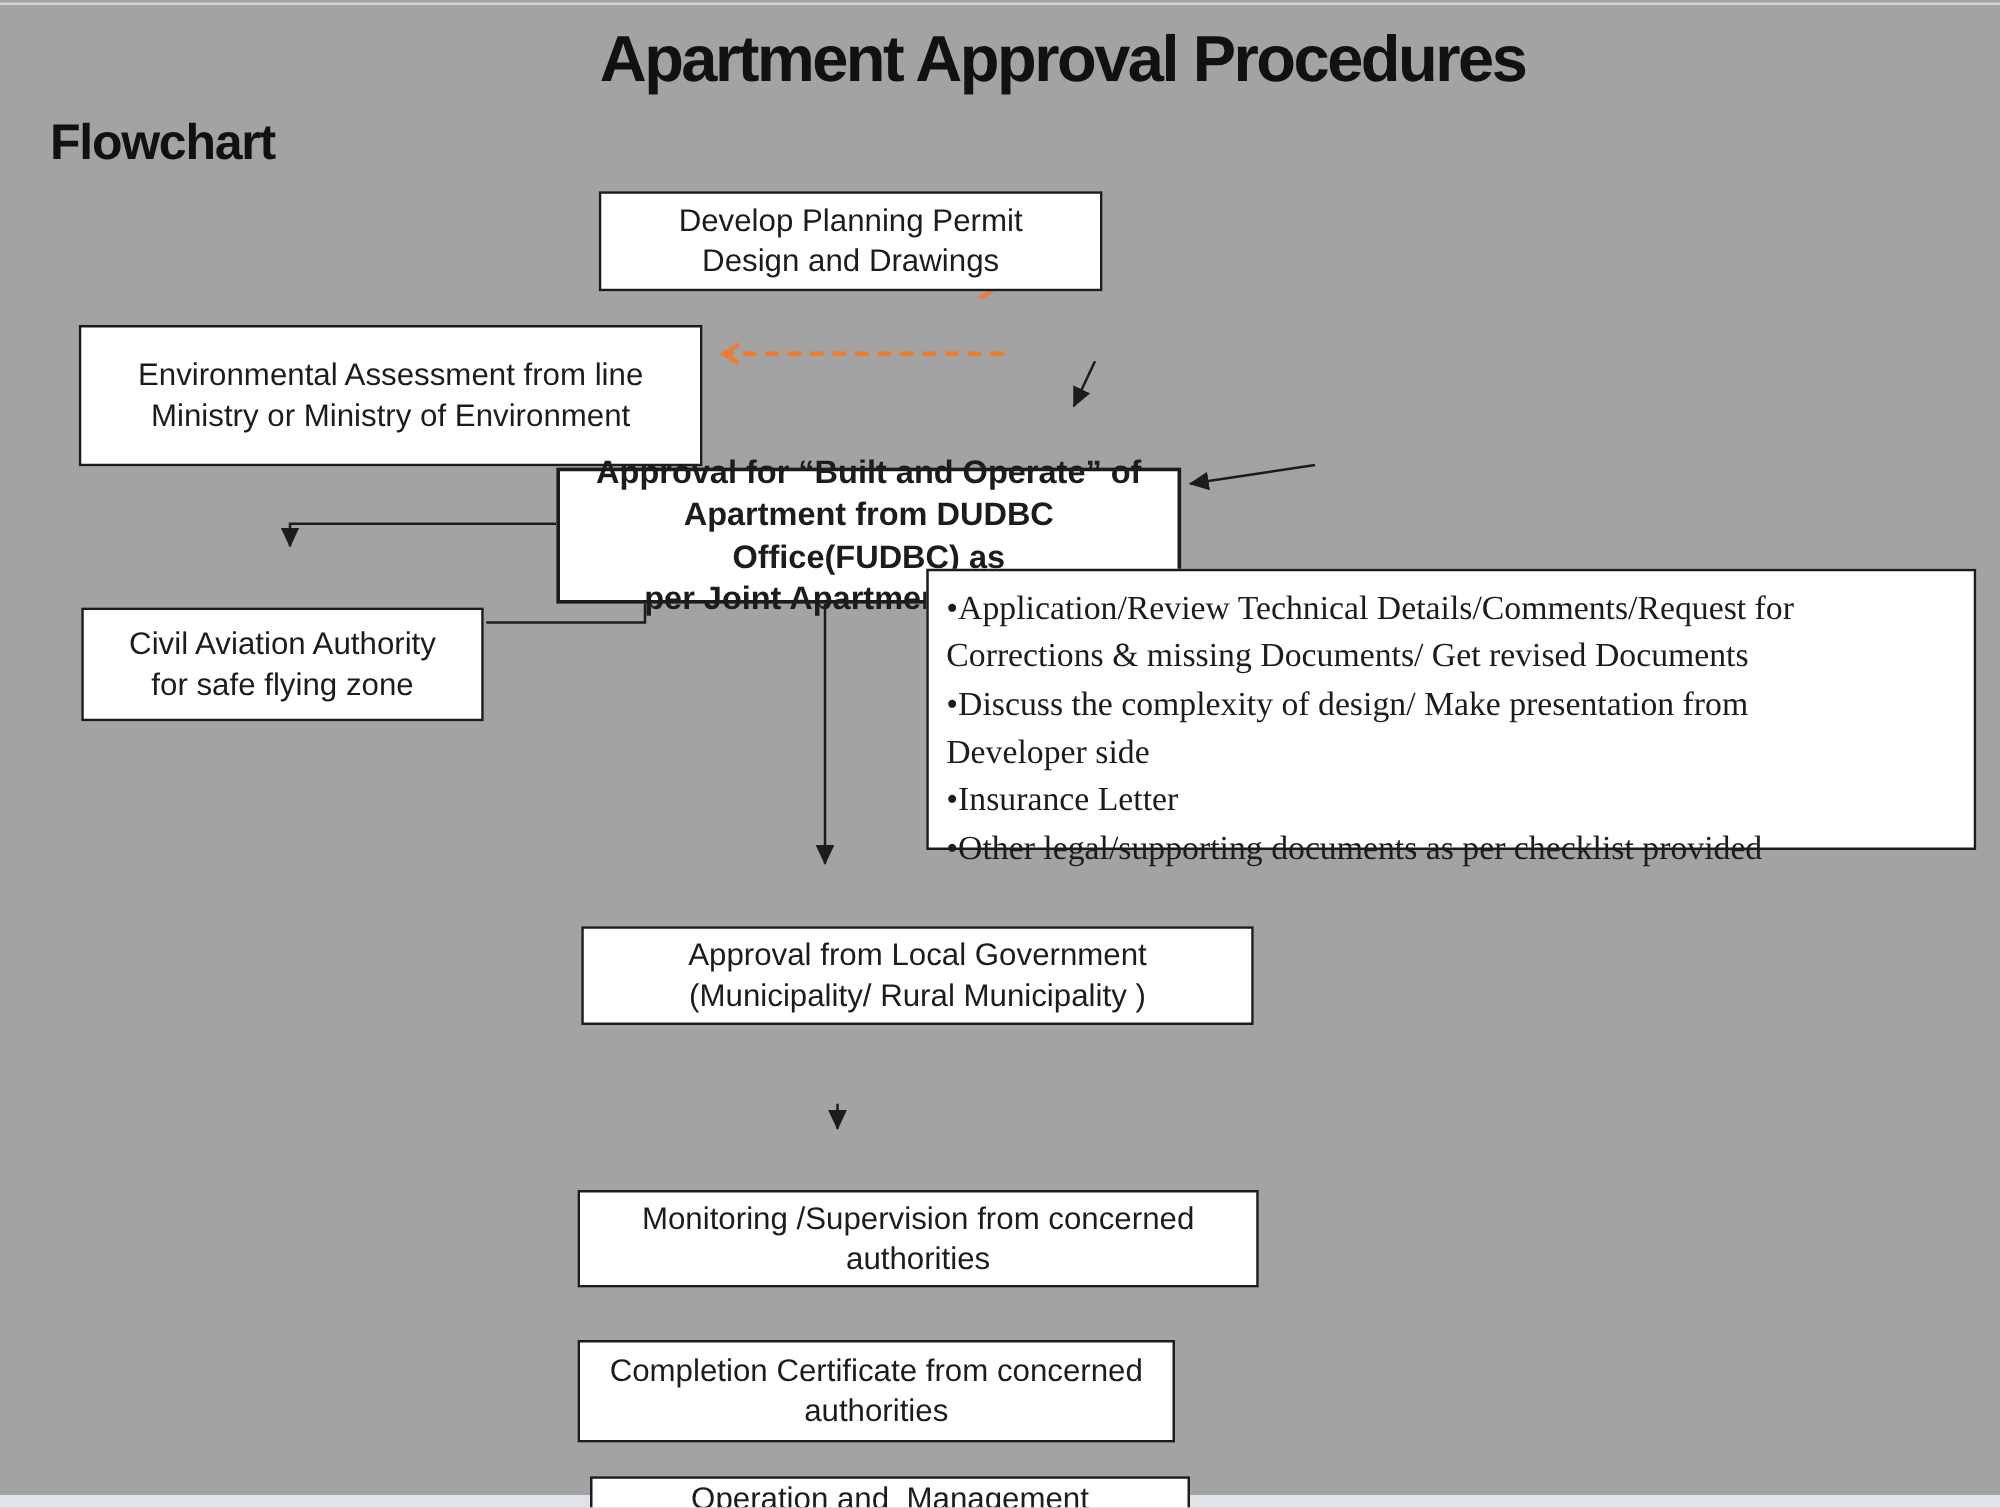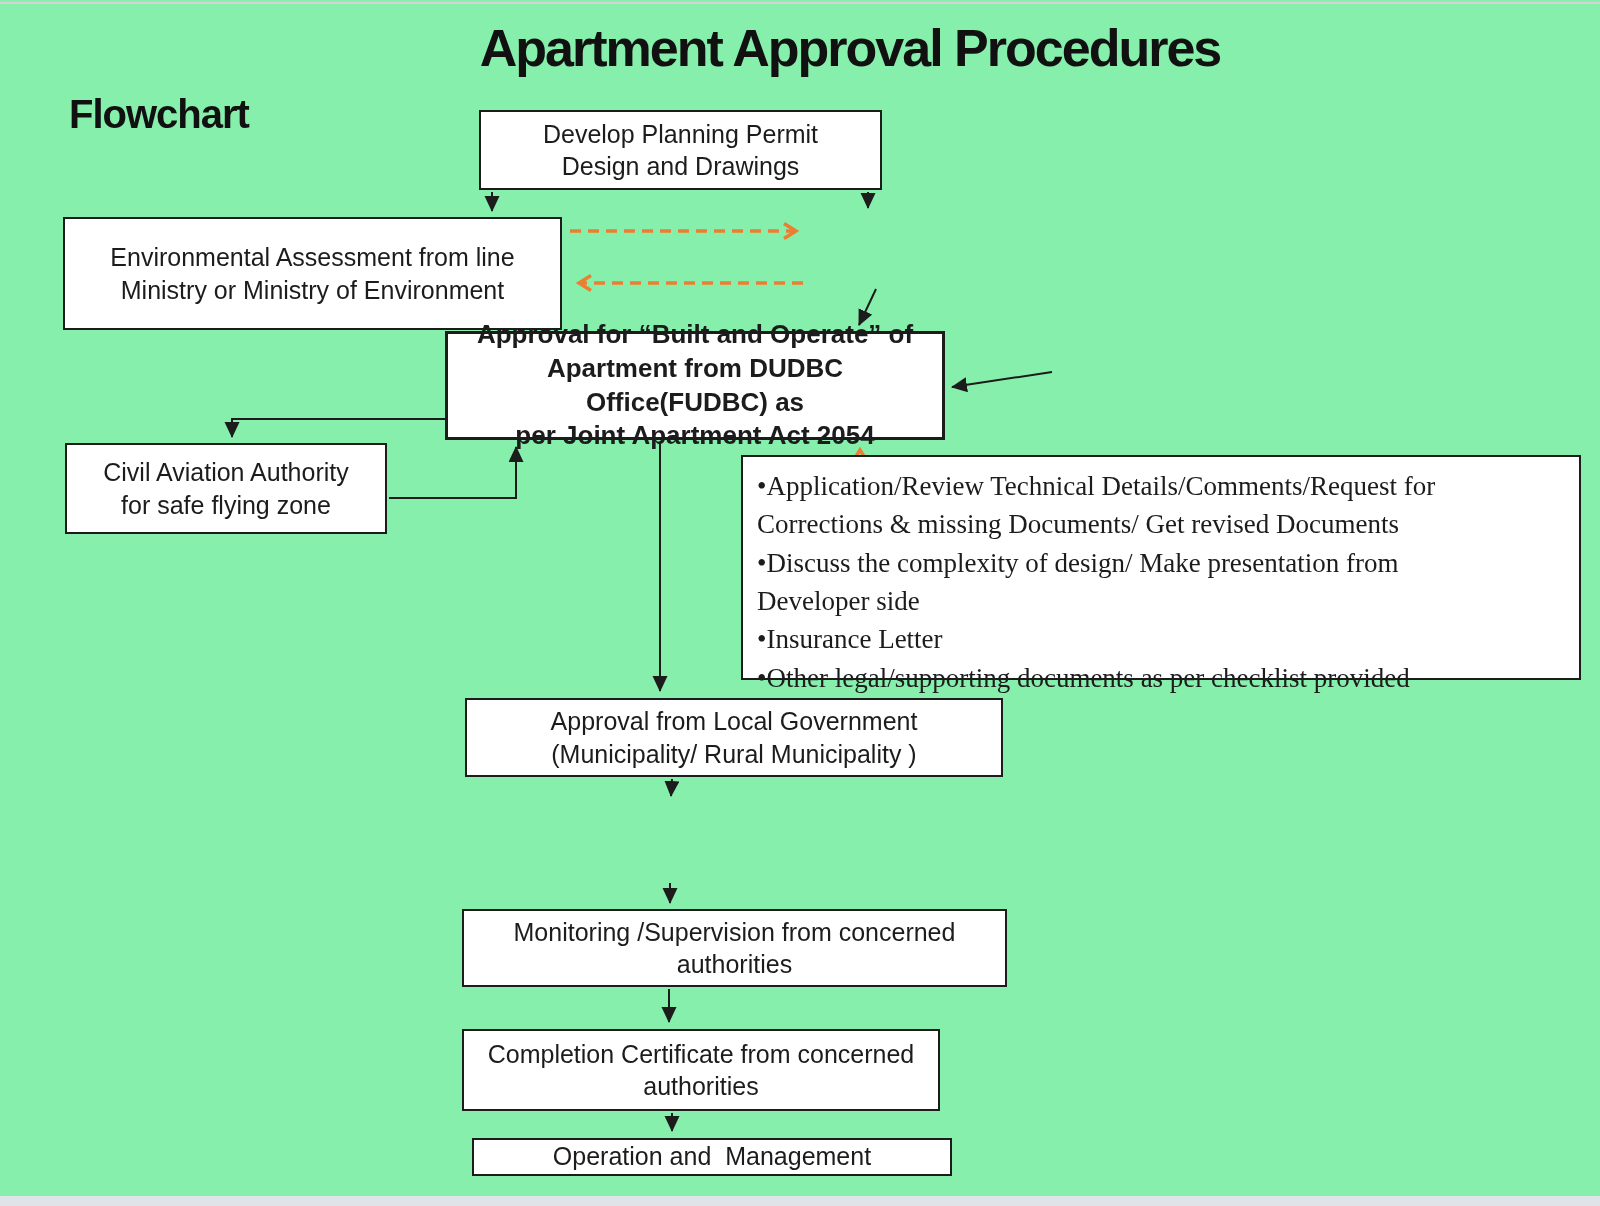--- a/index.html
+++ b/index.html
@@ -1,32 +1,32 @@
 <!DOCTYPE html>
 <html><head>
 <meta charset="utf-8">
 <style>
   html,body{margin:0;padding:0;background:#ffffff;}
   .canvas{
-    position:relative;width:1600px;height:1206px;background:#86efac;
+    position:relative;width:1600px;height:1206px;background:#a3a3a3;
     font-family:"Liberation Sans",sans-serif;color:#1c1c1c;overflow:hidden;
   }
   .top-rule{position:absolute;left:0;top:2px;width:1600px;height:2px;background:#d2d4d6;}
   .bottom-strip{position:absolute;left:0;top:1196px;width:1600px;height:10px;background:#e0e3e7;}
   .page-title{
     position:absolute;left:430px;top:18px;width:840px;text-align:center;
     font-size:52px;font-weight:bold;letter-spacing:-2px;color:#111;
   }
   .section-label{
-    position:absolute;left:40px;top:92px;font-size:40px;font-weight:bold;letter-spacing:-1px;color:#111;margin-left:29px;
+    position:absolute;left:40px;top:92px;font-size:40px;font-weight:bold;letter-spacing:-1px;color:#111;
   }
   .node{
     position:absolute;box-sizing:border-box;border:2px solid #1c1c1c;background:#fff;
     display:flex;align-items:center;justify-content:center;text-align:center;
-    font-size:25px;line-height:1.3;white-space:pre-wrap;padding:2px 6px;
+    font-size:25px;line-height:1.3;white-space:pre-wrap;padding:2px 6px;margin-top:43px;
   }
   .node.bold{font-weight:bold;border-width:3px;font-size:26px;}
   .checklist{
     position:absolute;box-sizing:border-box;border:2px solid #1c1c1c;background:#fff;
     font-family:"Liberation Serif",serif;font-size:27px;line-height:1.42;
     padding:10px 14px;text-align:left;
   }
   .checklist .item{white-space:pre-wrap;}
   .connectors{position:absolute;left:0;top:0;width:1600px;height:1206px;pointer-events:none;}
 </style>

